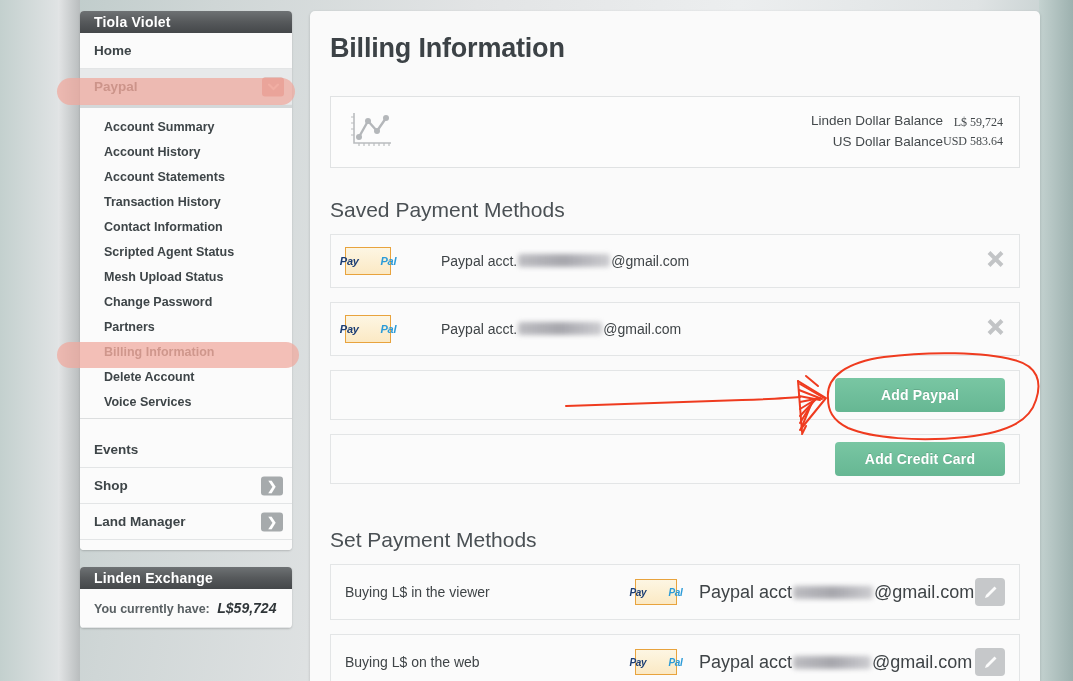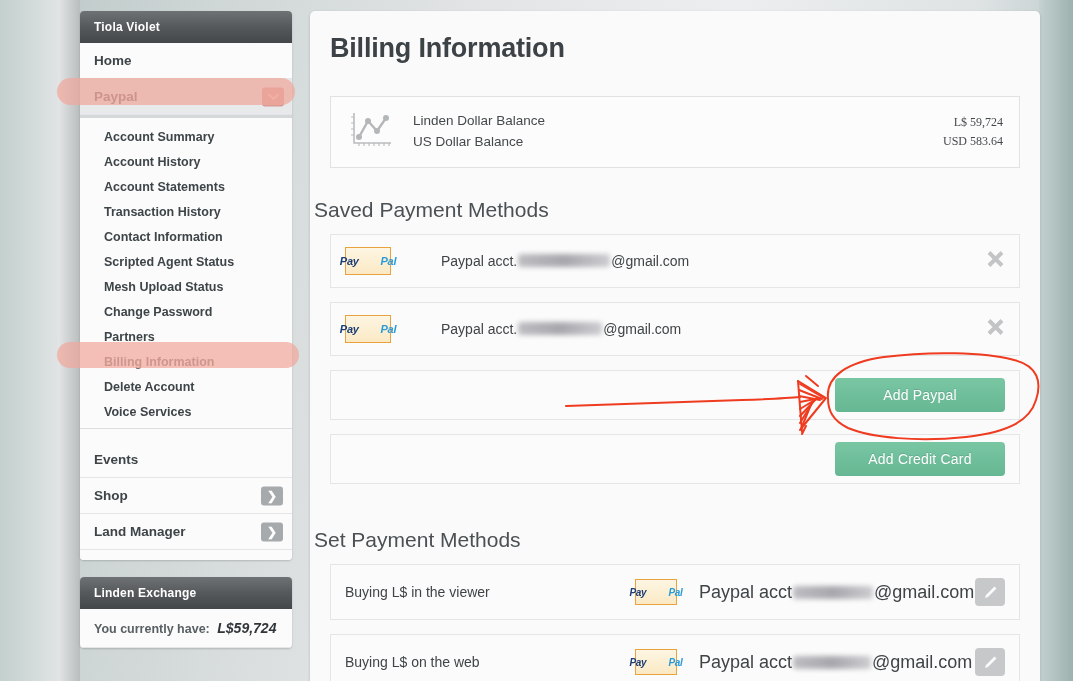--- a/index.html
+++ b/index.html
@@ -29,23 +29,23 @@
   .panel {
     background: #fbfbfb;
     border-radius: 4px;
     box-shadow: 0 1px 2px rgba(0,0,0,.18);
     overflow: hidden;
     margin-bottom: 17px;
   }
   .panel-head {
     background: linear-gradient(180deg, #6e7274 0%, #56595b 50%, #44474a 100%);
     color: #ffffff;
-    font-size: 12px;
-    font-weight: bold;
-    padding: 9px 14px;
+    font-size: 14px;
+    font-weight: bold;
+    padding: 3px 14px;
     letter-spacing: .2px;
   }
   .nav-item {
     font-size: 13.5px;
     font-weight: bold;
     color: #3e4548;
     padding: 10px 14px;
     border-bottom: 1px solid #e3e5e6;
     position: relative;
     cursor: pointer;
@@ -134,27 +134,27 @@
   }
   .balance-box {
     margin: 32px 20px 0 20px;
     border: 1px solid #e0e2e3;
     background: #fcfcfc;
     display: flex;
     align-items: center;
     padding: 12px 16px;
   }
   .chart-icon { width: 52px; flex: 0 0 52px; }
-  .balance-labels { flex: 1; font-size: 13.5px; color: #44494c; line-height: 1.55; padding-left: 14px;}
+  .balance-labels { flex: 1; font-size: 13.5px; color: #44494c; line-height: 1.55; padding-left: 14px; text-align: right;}
   .balance-values { text-align: right; font-size: 12px; color: #44494c; line-height: 1.55; font-family: Liberation Serif, serif; }
 
   .section-title {
     font-size: 21px;
     color: #4a5054;
-    padding: 30px 20px 12px 4px;
+    padding: 30px 20px 12px 20px;
     font-weight: normal;
   }
   .row-card {
     margin: 0 20px 14px 20px;
     border: 1px solid #e3e5e6;
     background: #fbfbfb;
     min-height: 54px;
     display: flex;
     align-items: center;
     padding: 0 14px;
@@ -190,21 +190,21 @@
   }
   .close-x {
     position: absolute; right: 14px; top: 50%;
     transform: translateY(-50%);
     cursor: pointer;
   }
   .btn-green {
     background: linear-gradient(180deg,#79c6a3,#66b793);
     color: #ffffff;
     font-size: 14px;
-    font-weight: normal;
+    font-weight: bold;
     border: none;
     border-radius: 4px;
     padding: 9px 0;
     width: 170px;
     cursor: pointer;
     letter-spacing: .2px;
     text-shadow: 0 -1px 0 rgba(0,0,0,.12);
   }
   .btn-row { justify-content: flex-end; min-height: 50px; padding-right: 14px; }
   .set-row { min-height: 56px; }

